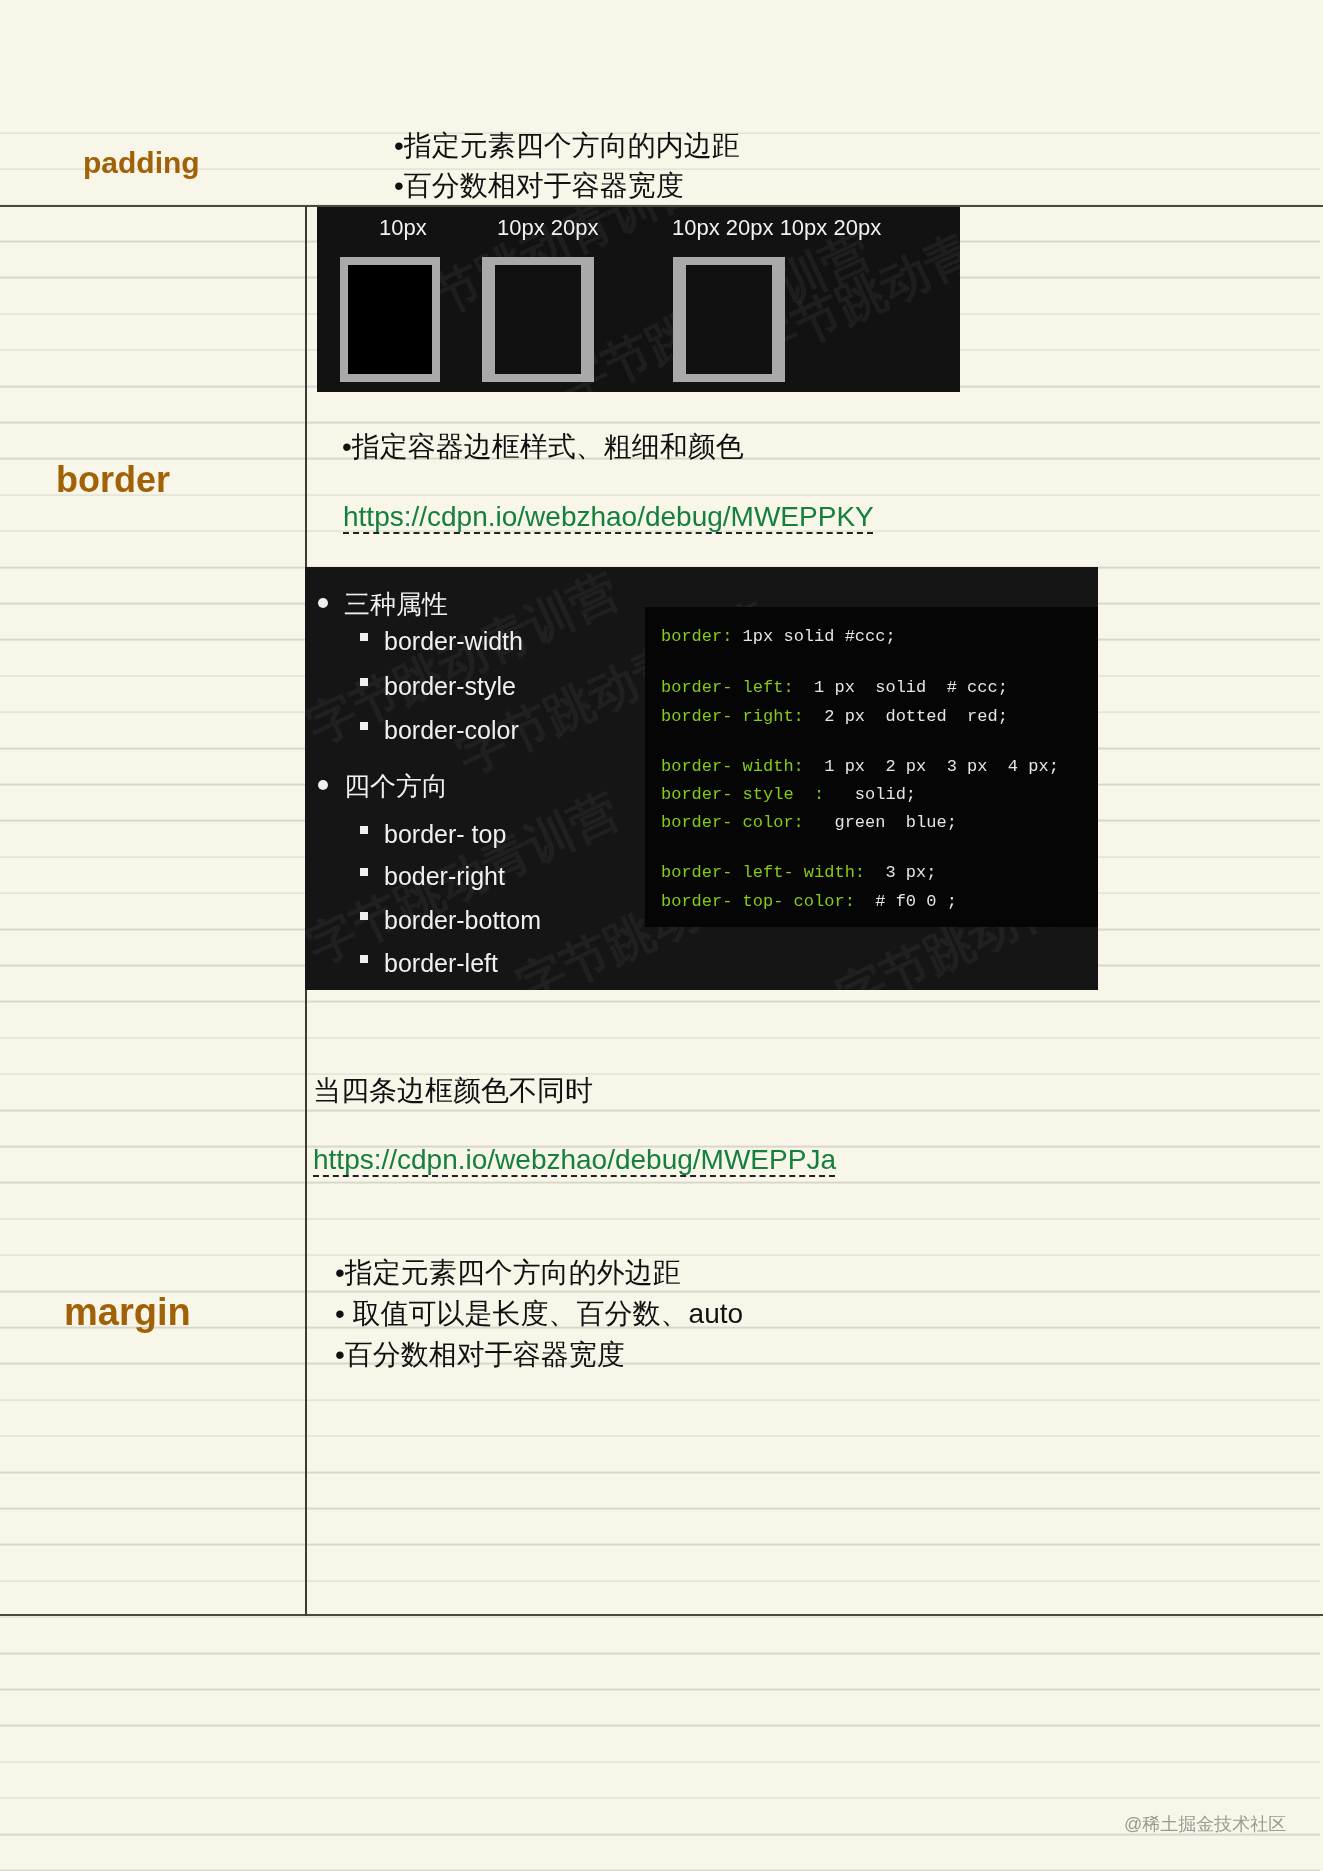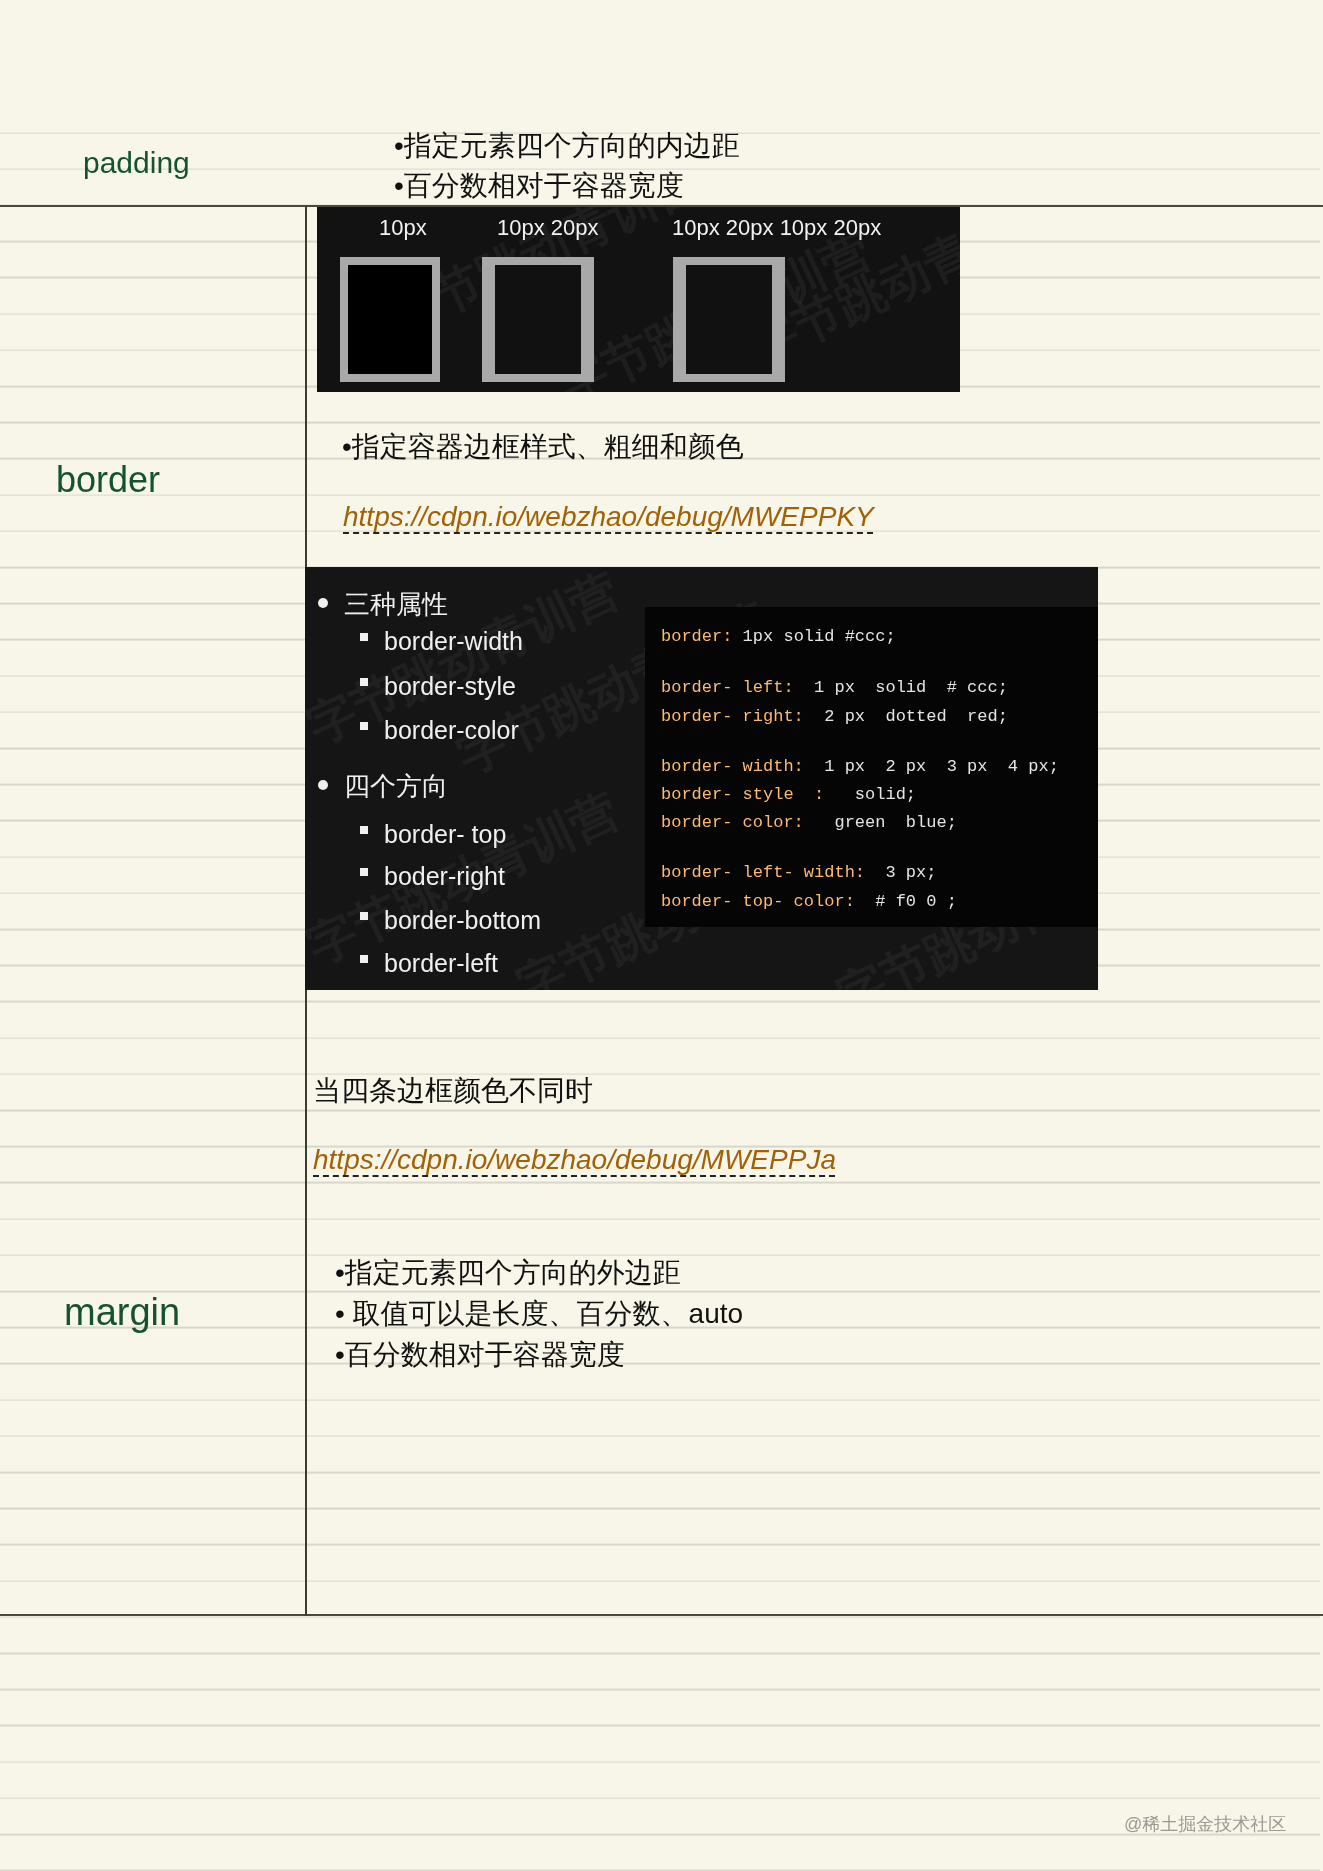--- a/index.html
+++ b/index.html
@@ -13,28 +13,29 @@
     position: absolute; left: 0; top: 0; width: 1320px; height: 1871px;
     background-image: repeating-linear-gradient(to bottom,
       transparent 0px, transparent 34.6px, #d9d6cb 34.6px, #d9d6cb 36.2px);
     background-position: 0 97.6px;
     background-repeat: repeat-y;
   }
   .rules-mask { position:absolute; left:0; top:0; width:1323px; height:132px; background:#f8f5e9; }
   .hline-dark { position:absolute; left:0; width:1323px; height:2px; background:#4a4a3c; }
   .vline-dark { position:absolute; left:305px; width:2px; top:206px; height:1410px; background:#3c3c30; }
   .label {
-    position:absolute; color:#14532d; font-size:30px;
+    position:absolute; color:#a16207; font-size:30px;
     font-family: "Liberation Sans", sans-serif;
+    font-weight: bold;
   }
   .label.big { font-size:38px;margin-top:41px; }
   .text { position:absolute; font-size:28px; color:#111; white-space:nowrap; }
   .link {
-    position:absolute; font-size:28px; color:#a16207; white-space:nowrap;
-    text-decoration: underline dashed #222; text-underline-offset: 6px; text-decoration-thickness: 2px; font-style: italic;
+    position:absolute; font-size:28px; color:#15803d; white-space:nowrap;
+    text-decoration: underline dashed #222; text-underline-offset: 6px; text-decoration-thickness: 2px;
   }
   
   .pad-img {
     position:absolute; left:317px; top:207px; width:643px; height:185px;
     background:#121212; overflow:hidden;
   }
   .pad-cap { position:absolute; top:8px; color:#f2f2f2; font-size:22px; white-space:nowrap; }
   .pad-box { position:absolute; top:50px; height:125px; border:solid #a9a9a9; box-sizing:border-box; }
   .wm {
     position:absolute; color:rgba(255,255,255,0.05); font-size:48px; font-weight:bold;
@@ -48,21 +49,21 @@
   .panel-list { position:absolute; left:0; top:0; width:340px; height:423px; color:#f0f0f0; }
   .li1 { position:absolute; left:13px; font-size:26px; white-space:nowrap; }
   .li1 .dot { display:inline-block; width:10px; height:10px; border-radius:50%; background:#f0f0f0; margin-right:16px; vertical-align:middle; position:relative; top:-3px;}
   .li2 { position:absolute; left:55px; font-size:25px; white-space:nowrap; }
   .li2 .sq { display:inline-block; width:8px; height:8px; background:#f0f0f0; margin-right:16px; vertical-align:top; position:relative; top:6px; }
   .code {
     position:absolute; left:340px; top:40px; width:453px; height:320px; background:#050505;
     font-family:"Liberation Mono", "DejaVu Sans Mono", monospace; font-size:17px;
   }
   .code-line { position:absolute; left:16px; white-space:pre; }
-  .code .k { color:#fdba74; }
+  .code .k { color:#84cc16; }
   .code .v { color:#e5e5e5; }
   .watermark-foot { position:absolute; left:1124px; top:1812px; color:#9a9a94; font-size:18px; white-space:nowrap; }
 </style>
 </head>
 <body>
 
 <div class="rules"></div>
 <div class="rules-mask"></div>
 
 <div class="hline-dark" style="top:205px;"></div>

